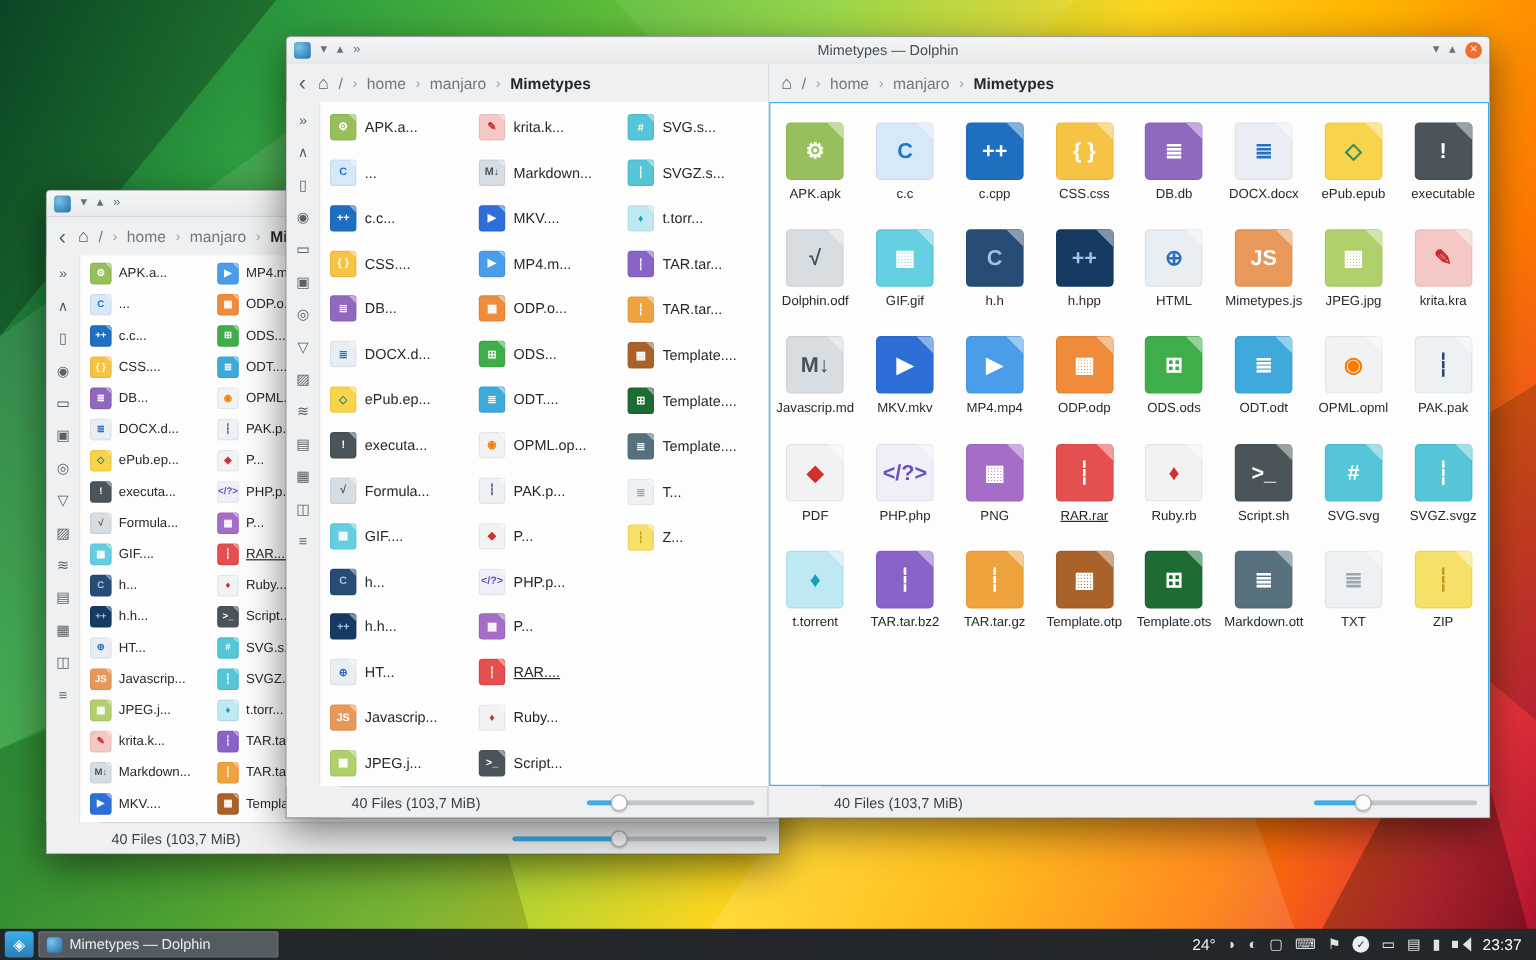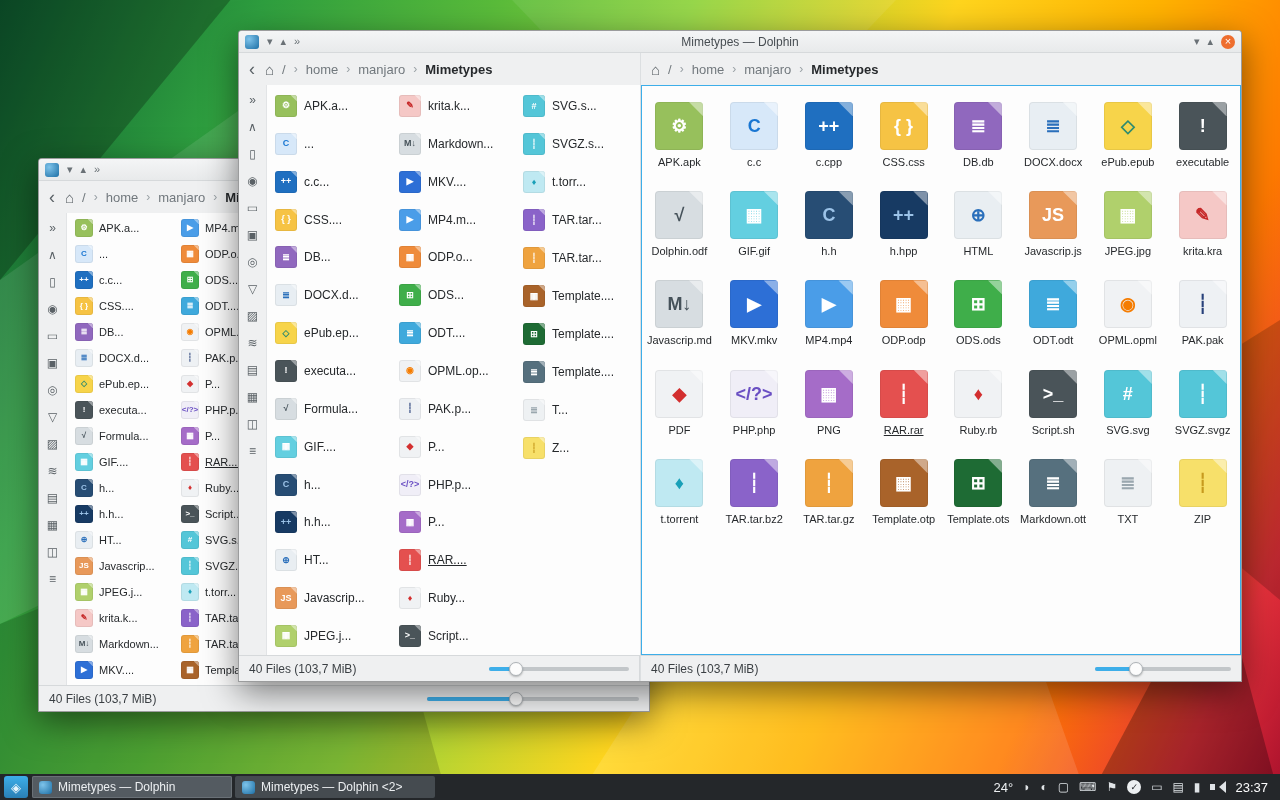--- a/index.html
+++ b/index.html
@@ -23,21 +23,21 @@
 
   .crumbbar { height:32px; flex:none; display:flex; align-items:center; gap:8px; padding:0 10px; font-size:13px; color:#71787d; }
   .crumb-home { font-size:15px; color:#5a6166; }
   .crumb-back { font-size:18px; color:#5a6166; margin-right:2px; }
   .crumbs { display:flex; align-items:center; gap:8px; white-space:nowrap; overflow:hidden; }
   .crumb { color:#71787d; }
   .crumb.current { color:#26292c; font-weight:bold; }
   .crumb-sep { color:#9aa1a6; font-size:12px; }
 
   .statusbar { height:26px; flex:none; background:#eff0f1; border-top:1px solid #d6d9db;
-    display:flex; align-items:center; padding:0 10px; font-size:12px; color:#3a3f43; }
+    display:flex; align-items:center; padding:0 10px; font-size:12px; color:#3a3f43;margin-left:44px; }
   .slider { margin-left:auto; position:relative; height:14px; display:flex; align-items:center; }
   .slider .track { position:relative; width:100%; height:4px; border-radius:2px; background:#c2c6c9; }
   .slider .fill { position:absolute; left:0; top:0; height:4px; border-radius:2px; background:#3daee9; }
   .slider .handle { position:absolute; top:-5px; width:14px; height:14px; border-radius:50%;
     background:#fcfcfc; border:1px solid #aeb3b7; box-shadow:0 1px 2px rgba(0,0,0,.25); }
 
   .side { width:28px; flex:none; background:#eff0f1; border-right:1px solid #e2e4e6;
     display:flex; flex-direction:column; align-items:center; padding-top:6px; gap:9px; }
   .side-icon { width:18px; height:18px; display:flex; align-items:center; justify-content:center;
     font-size:12px; color:#5a6166; }
@@ -885,21 +885,21 @@
                 <span class="glyph" style="color: rgb(42, 111, 187);">⊕</span>
                 <i class="fold"></i>
               </div>
               <div class="flabel">HTML</div>
             </div>
             <div class="gitem">
               <div class="ficon" style="background: rgb(232, 153, 90);">
                 <span class="glyph" style="color: rgb(255, 255, 255);">JS</span>
                 <i class="fold"></i>
               </div>
-              <div class="flabel">Javascrip.js</div>
+              <div class="flabel">Mimetypes.js</div>
             </div>
             <div class="gitem">
               <div class="ficon" style="background: rgb(176, 208, 108);">
                 <span class="glyph" style="color: rgb(255, 255, 255);">▦</span>
                 <i class="fold"></i>
               </div>
               <div class="flabel">JPEG.jpg</div>
             </div>
             <div class="gitem">
               <div class="ficon" style="background: rgb(245, 200, 198);">
@@ -1089,24 +1089,20 @@
       </div>
     </div>
   </div>
 
   <div class="taskbar">
     <div class="launcher">◈</div>
     <div id="tasks" style="display:flex;align-items:center;">
         <div class="task active">
           <span class="task-ic"></span>
           <span class="task-label">Mimetypes — Dolphin</span>
-        </div>
-        <div class="task">
-          <span class="task-ic"></span>
-          <span class="task-label">Mimetypes — Dolphin &lt;2&gt;</span>
         </div>
       </div>
     <div class="tray">
       <span class="tray-temp">24°</span>
       <span id="trayIcons" style="display:flex;align-items:center;gap:10px;">
           <span class="tray-icon">◗</span>
           <span class="tray-icon">◐</span>
           <span class="tray-icon">▢</span>
           <span class="tray-icon">⌨</span>
           <span class="tray-icon">⚑</span>

